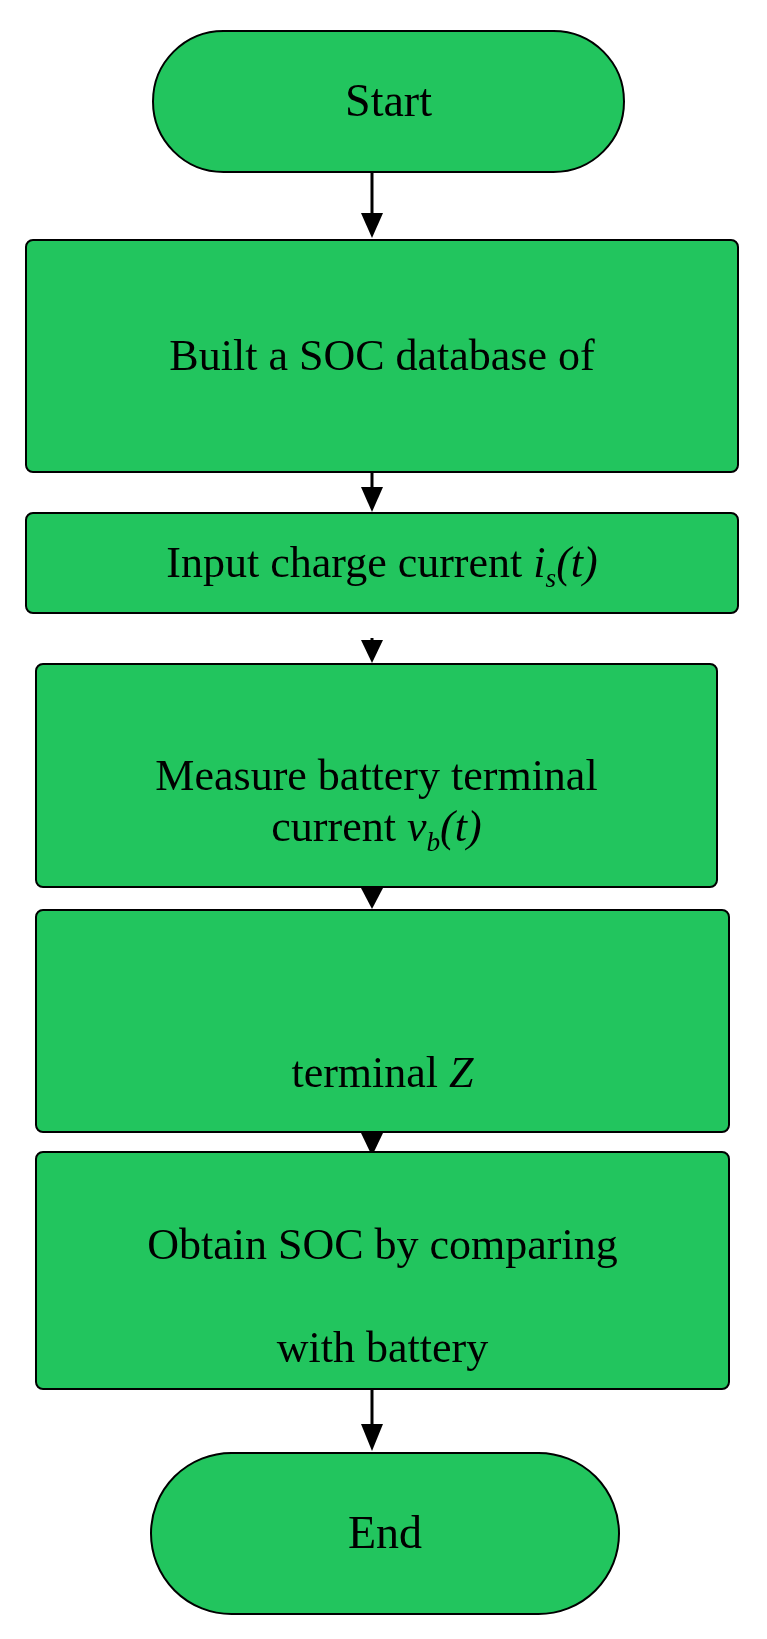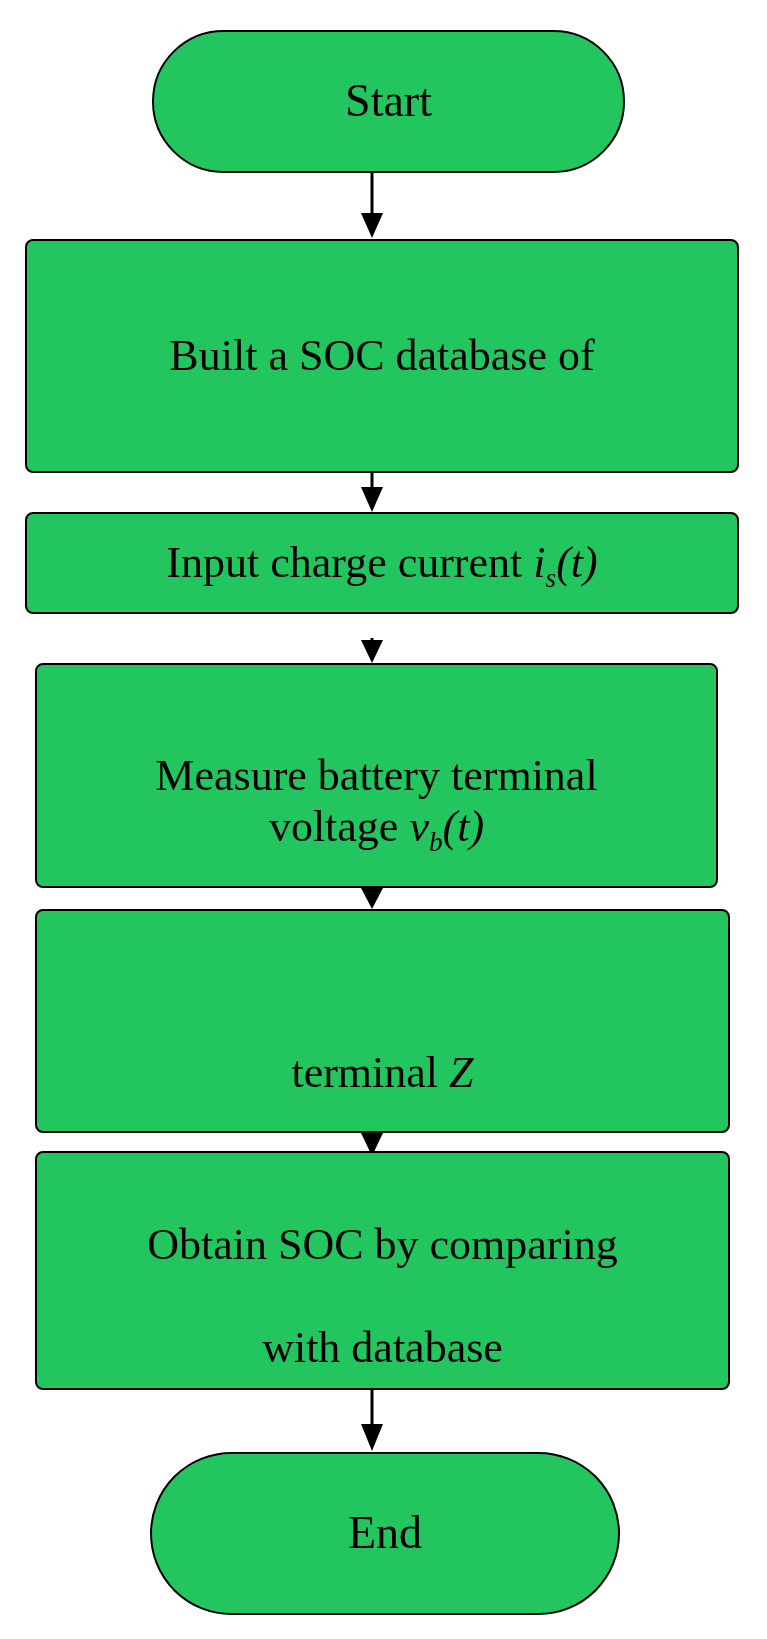--- a/index.html
+++ b/index.html
@@ -108,21 +108,21 @@
 
   <div class="connector" style="left:359px; top:638px; height:26px;">
     <svg width="26" height="26" viewBox="0 0 26 26">
       <line x1="13" y1="0" x2="13" y2="6" stroke="#000000" stroke-width="3"></line>
       <polygon points="2,2 24,2 13,25" fill="#000000"></polygon>
     </svg>
   </div>
 
   <div class="node process" style="left:35px; top:663px; width:683px; height:225px;">
     <span class="node-label t-process">
-      <span>Measure battery terminal</span><br><span>voltage </span><span class="mathvar">v</span><span class="mathsub">b</span><span class="mathvar">(t)</span>
+      <span>Measure battery terminal</span><br><span>current </span><span class="mathvar">v</span><span class="mathsub">b</span><span class="mathvar">(t)</span>
     </span>
   </div>
 
   <div class="connector" style="left:359px; top:888px; height:22px;">
     <svg width="26" height="22" viewBox="0 0 26 22">
       <line x1="13" y1="0" x2="13" y2="4" stroke="#000000" stroke-width="3"></line>
       <polygon points="2,0 24,0 13,21" fill="#000000"></polygon>
     </svg>
   </div>
 
@@ -135,21 +135,21 @@
   <div class="connector" style="left:359px; top:1133px; height:24px;">
     <svg width="26" height="24" viewBox="0 0 26 24">
       <line x1="13" y1="0" x2="13" y2="4" stroke="#000000" stroke-width="3"></line>
       <polygon points="2,0 24,0 13,23" fill="#000000"></polygon>
     </svg>
   </div>
 
   <div class="node process" style="left:35px; top:1151px; width:695px; height:239px;align-items:center;">
     <span class="node-label t-process">
       <span>Obtain SOC by comparing</span><br>
-      <span>with database</span>
+      <span>with battery</span>
     </span>
   </div>
 
   <div class="connector" style="left:359px; top:1390px; height:62px;">
     <svg width="26" height="62" viewBox="0 0 26 62">
       <line x1="13" y1="0" x2="13" y2="38" stroke="#000000" stroke-width="3"></line>
       <polygon points="2,34 24,34 13,61" fill="#000000"></polygon>
     </svg>
   </div>
 

